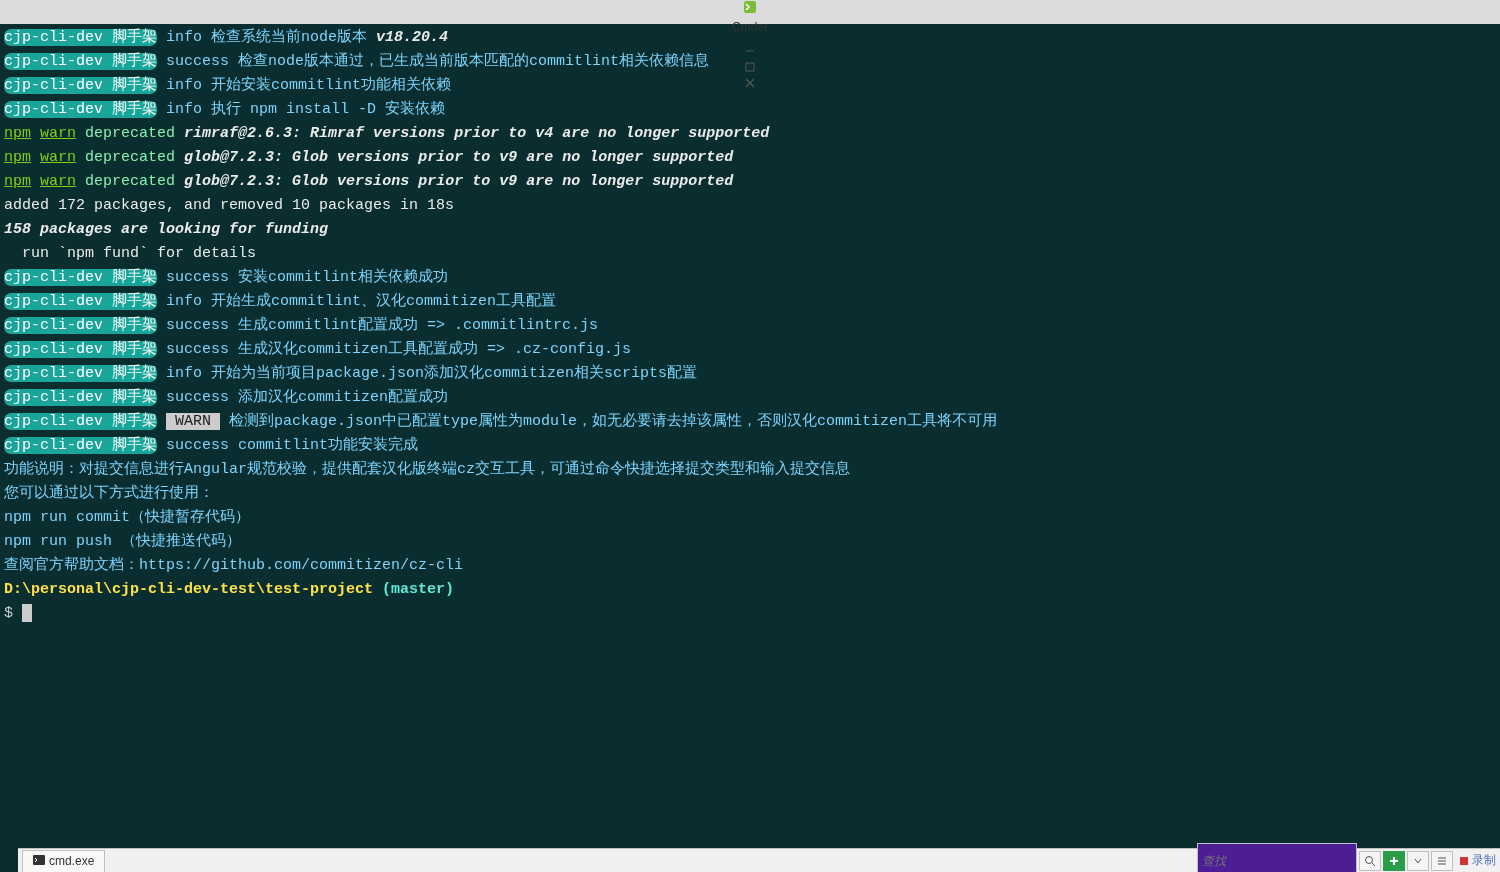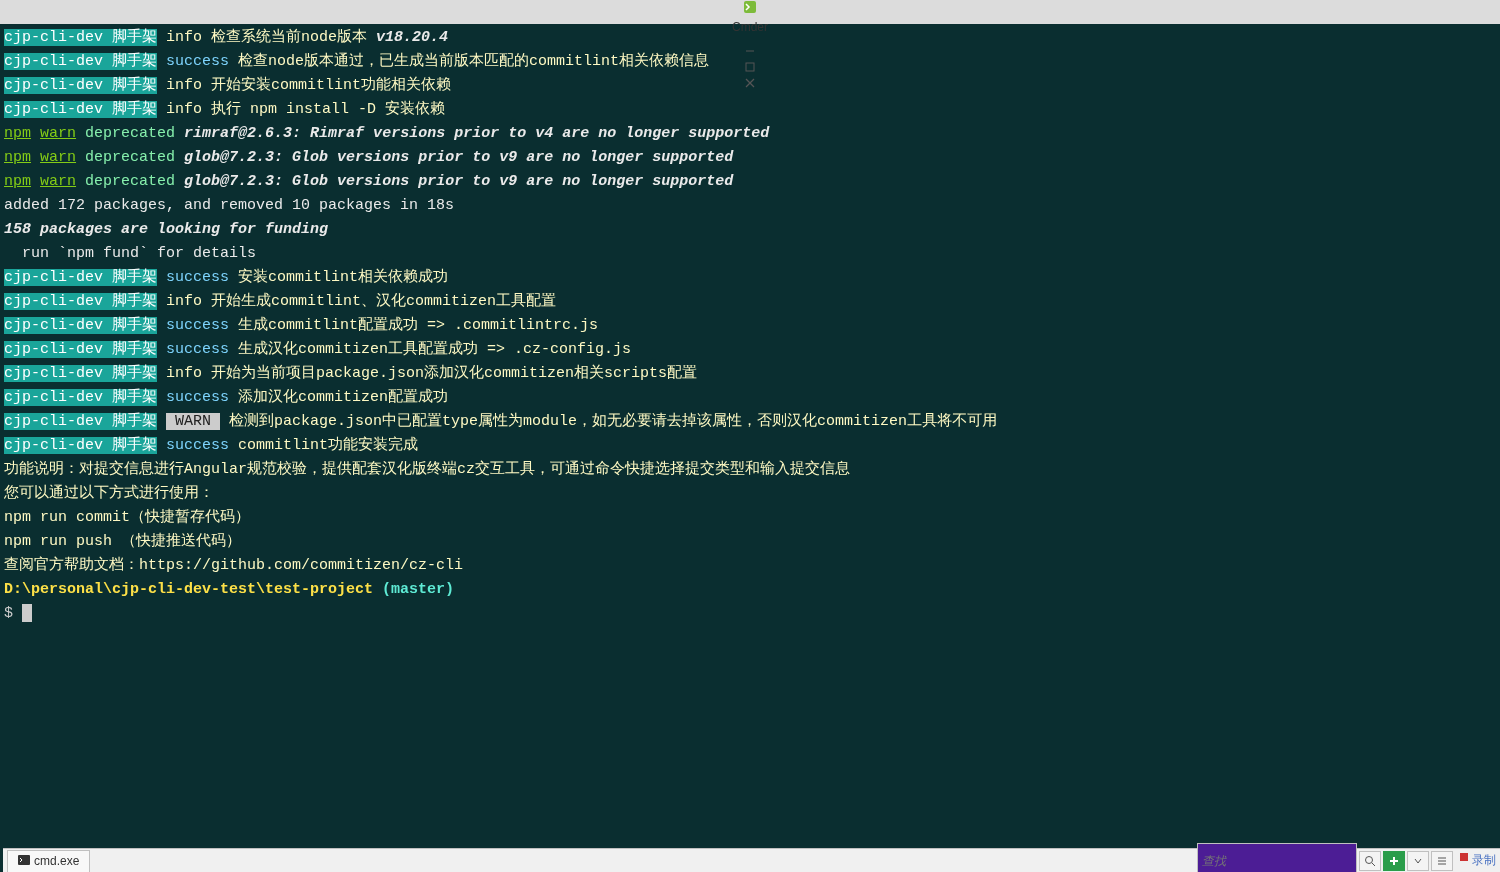--- a/index.html
+++ b/index.html
@@ -42,42 +42,42 @@
     }
     .terminal {
       height: 800px;
       padding: 2px 4px;
       font-size: 15px;
       line-height: 24px;
       white-space: pre;
       overflow: hidden;
     }
     .line { white-space: pre; }
-    .hl-prefix { background: #1aa59a; color: #fff; }
-    .cyan-dark { color: #fef9c3; }
+    .hl-prefix { background: #1aa59a; color: #fff; border-radius: 7px; }
+    .cyan-dark { color: #7dd3fc; }
     .white { color: #eaeaea; }
     .green { color: #7dd3fc; }
     .red-deprecated { color: #84cc16; text-decoration: underline; }
     .blue { color: #86efac; }
     .bold { font-weight: bold; font-style: italic; }
     .warn-badge { background: #cccccc; color: #222; }
     .prompt-path { color: #fde047; font-weight: bold; }
     .prompt-branch { color: #5eead4; font-weight: bold; }
     .prompt-dollar { color: #cccccc; }
     .cursor-block {
       display: inline-block;
       width: 10px;
       height: 18px;
       background: #cccccc;
       vertical-align: text-bottom;
     }
     .tabbar {
       position: absolute;
       bottom: 0;
-      left: 3px;
+      left: 18px;
       right: 0;
       height: 24px;
       background: #f0f0f0;
       border-top: 1px solid #c0c0c0;
       display: flex;
       align-items: center;
       font-family: "Segoe UI", Tahoma, sans-serif;
       font-size: 12px;
       color: #333;
     }
@@ -112,20 +112,21 @@
       margin-left: 2px;
       border: 1px solid #c0c0c0;
       background: #f4f4f4;
     }
     .tabbar .btn.plus { background: #2a9d4a; color: #fff; border-color: #2a9d4a; }
     .tabbar .end-label {
       margin-left: 6px;
       margin-right: 4px;
       color: #4a72c2;
       display: flex;
+      align-items: center;
       gap: 3px;
     }
   </style>
 </head>
 <body>
 
 <div class="titlebar">
   <span class="icon">
     <svg width="14" height="14" viewBox="0 0 14 14">
         <rect x="1" y="1" width="12" height="12" rx="2" fill="#7dbb3a"></rect>

